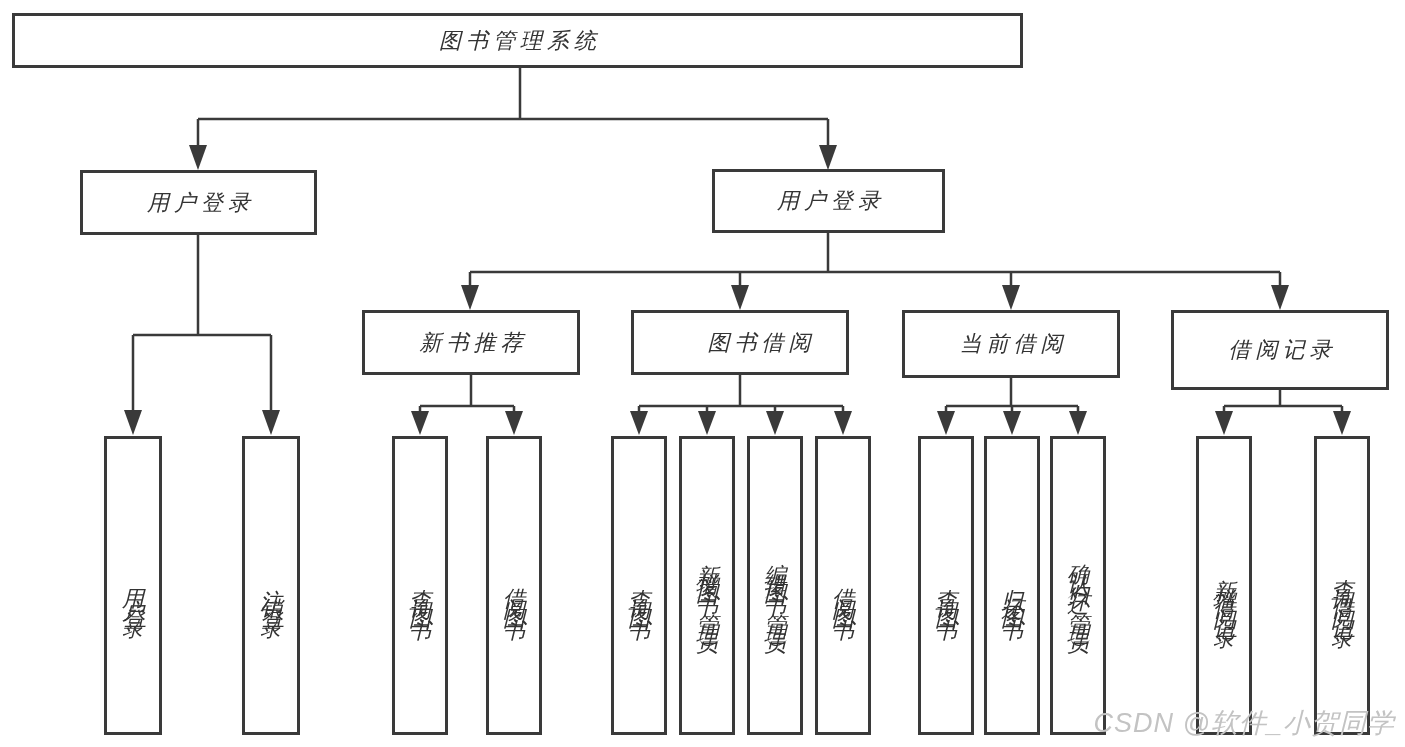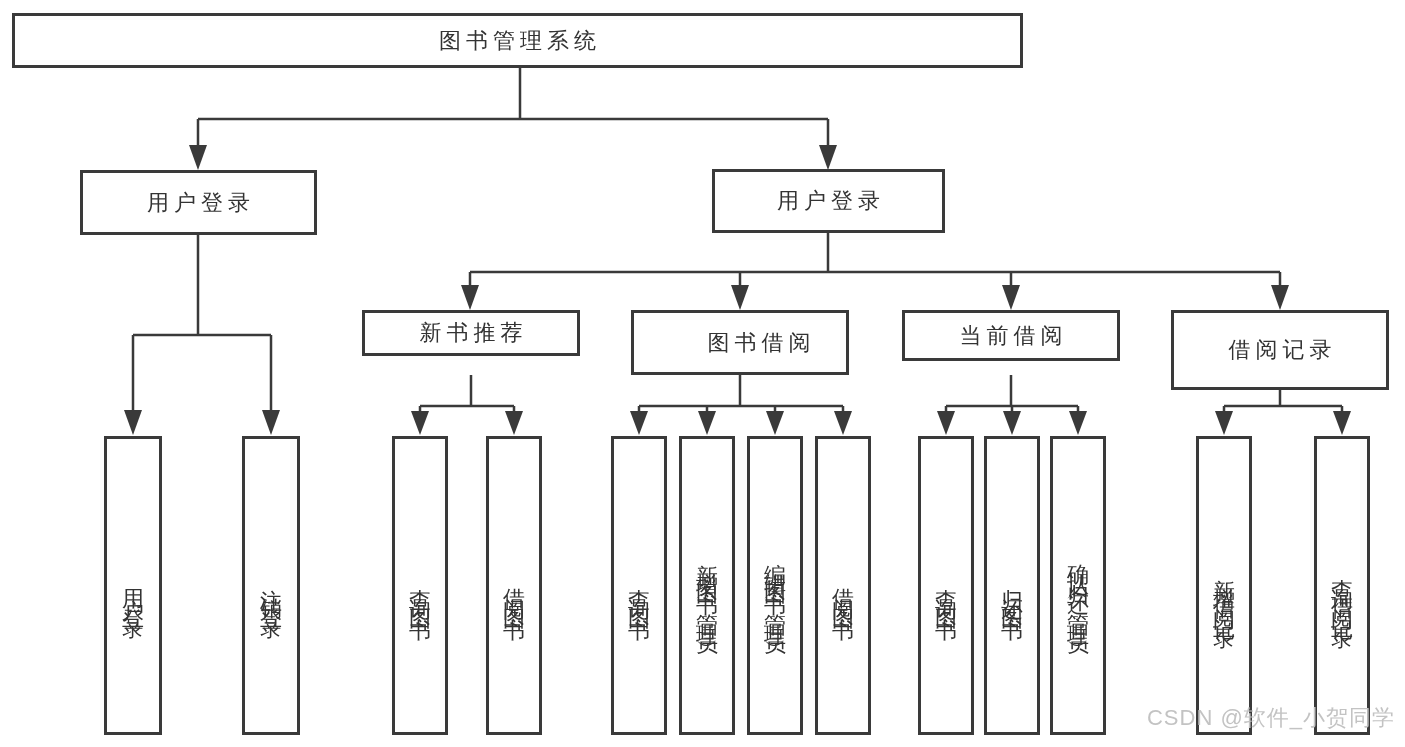--- a/index.html
+++ b/index.html
@@ -5,41 +5,42 @@
   :root{
     --line:#3a3a3a; --border:#3a3a3a; --text:#333333;
     --background:#ffffff; --watermark:#c3c3c3;
   }
   html,body{margin:0;padding:0;background:var(--background);}
   .canvas{
     position:relative; width:1405px; height:747px;
     background:var(--background); overflow:hidden;
     font-family:"Liberation Sans","DejaVu Sans",sans-serif;
     color:var(--text);
+    font-style:italic;
   }
   svg.wires{position:absolute;left:0;top:0;width:1405px;height:747px;pointer-events:none;}
   svg.wires path{stroke:var(--line);stroke-width:2.5;fill:none;}
   svg.wires polygon{fill:var(--line);stroke:none;}
   .node{
     position:absolute; box-sizing:border-box;
     border:3px solid var(--border); background:#fff;
     display:flex; align-items:center; justify-content:center;
   }
   .h-label{
     font-size:22px; letter-spacing:5px; margin-right:-5px;
     white-space:nowrap; color:var(--text);
   }
   .v-label{
     writing-mode:vertical-rl; text-orientation:upright;
     font-size:22px; line-height:1; letter-spacing:10px; margin-bottom:-10px;
     color:var(--text); white-space:nowrap;
   }
   .watermark{
-    position:absolute; right:10px; bottom:14px;
-    font-size:22px; color:var(--watermark); letter-spacing:1px;
+    position:absolute; right:10px; bottom:6px;
+    font-size:27px; color:var(--watermark); letter-spacing:1px;
     white-space:nowrap;
   }
 </style>
 </head>
 <body>
 
 <div class="canvas">
 
   <svg class="wires" viewBox="0 0 1405 747">
     <g>
@@ -88,27 +89,27 @@
     <span class="h-label">图书管理系统</span>
   </div>
 
   <div class="node" style="left:80px;top:170px;width:237px;height:65px;">
     <span class="h-label">用户登录</span>
   </div>
   <div class="node" style="left:712px;top:169px;width:233px;height:64px;">
     <span class="h-label">用户登录</span>
   </div>
 
-  <div class="node" style="left:362px;top:310px;width:218px;height:46px;">
+  <div class="node" style="left:362px;top:310px;width:218px;height:65px;">
     <span class="h-label">新书推荐</span>
   </div>
   <div class="node" style="left:631px;top:310px;width:218px;height:65px;padding-left:38px;">
     <span class="h-label">图书借阅</span>
   </div>
-  <div class="node" style="left:902px;top:310px;width:218px;height:51px;">
+  <div class="node" style="left:902px;top:310px;width:218px;height:68px;">
     <span class="h-label">当前借阅</span>
   </div>
   <div class="node" style="left:1171px;top:310px;width:218px;height:80px;">
     <span class="h-label">借阅记录</span>
   </div>
 
   <div class="node" style="left:104px;top:436px;width:58px;height:299px;">
     <span class="v-label">用户登录</span>
   </div>
   <div class="node" style="left:242px;top:436px;width:58px;height:299px;">

